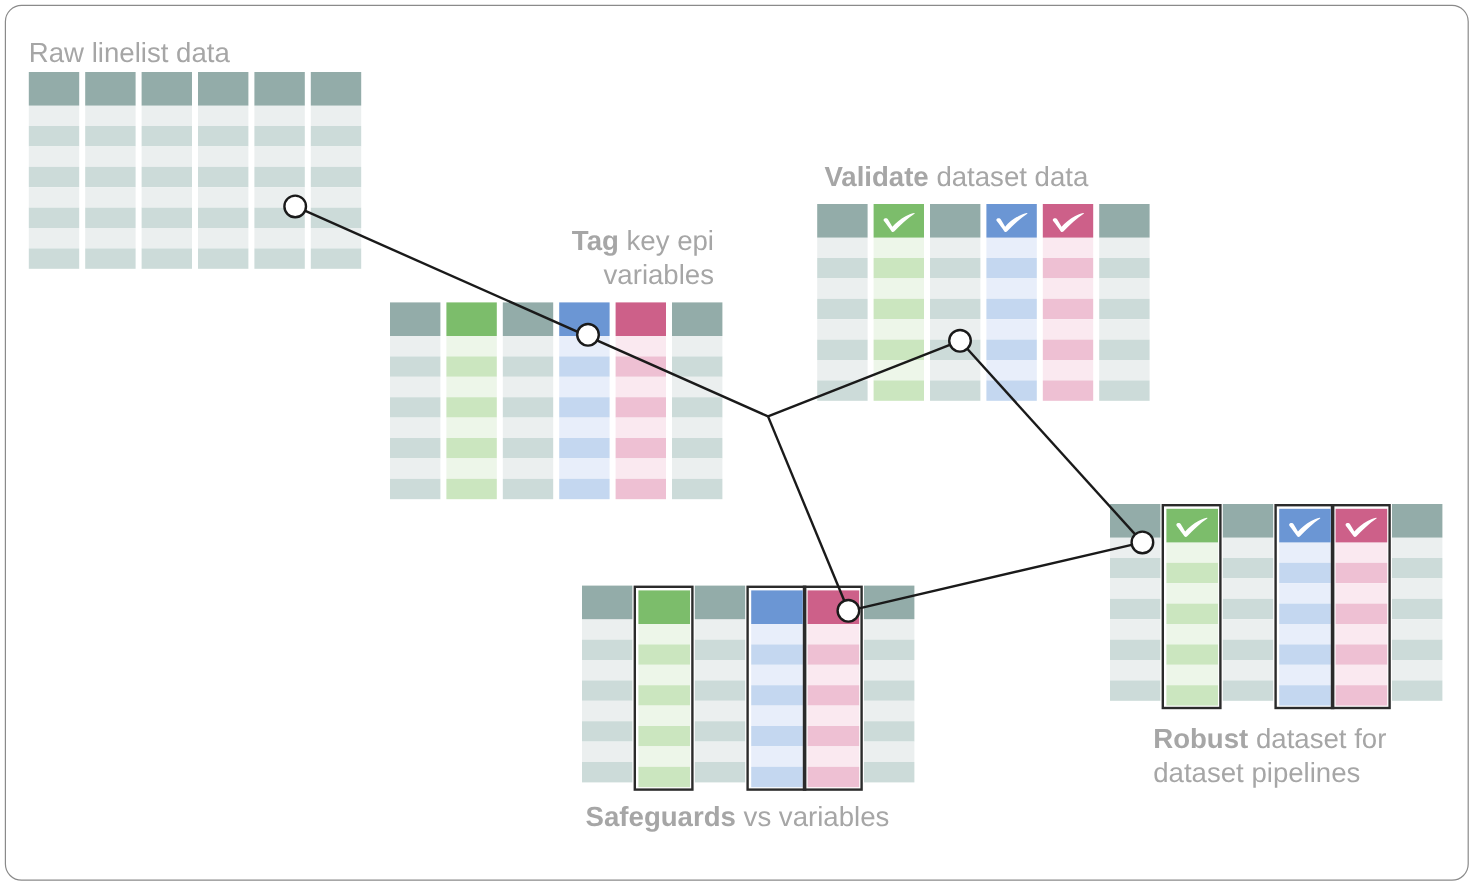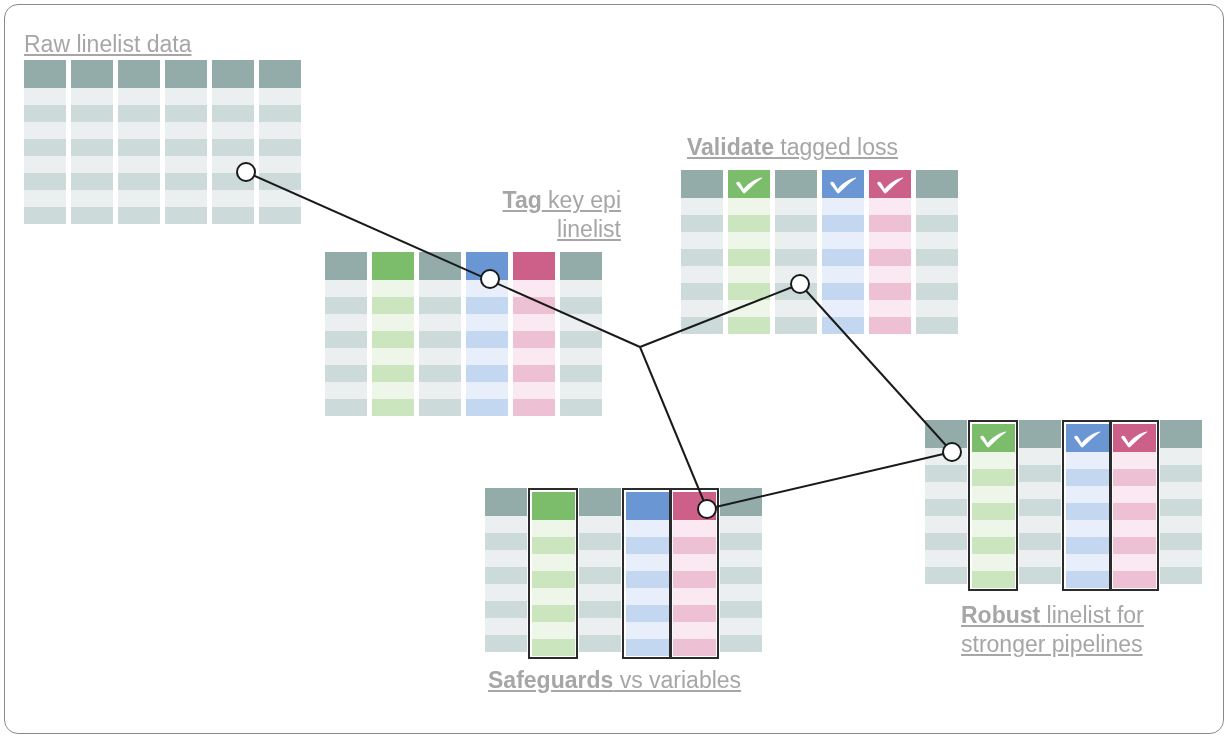--- a/index.html
+++ b/index.html
@@ -53,21 +53,20 @@
   .check {
     position: absolute;
     left: 50%; top: 50%;
     transform: translate(-50%, -50%);
   }
   .cap-title-plain {
     position: absolute;
     color: #a6a6a6;
     font-size: 23px;
     line-height: 1.24;
-    text-decoration: underline;
   }
   .ta-right { text-align: right; }
 </style>
 </head>
 <body>
 
 <div id="frame"></div>
 
 <div id="stage">
 
@@ -136,23 +135,23 @@
         <div class="cell" style="height: 17px; background: rgb(204, 219, 217);"></div>
         <div class="cell" style="height: 17px; background: rgb(235, 239, 239);"></div>
         <div class="cell" style="height: 17px; background: rgb(204, 219, 217);"></div>
         <div class="cell" style="height: 17px; background: rgb(235, 239, 239);"></div>
         <div class="cell" style="height: 17px; background: rgb(204, 219, 217);"></div>
         <div class="cell" style="height: 17px; background: rgb(235, 239, 239);"></div>
         <div class="cell" style="height: 17px; background: rgb(204, 219, 217);"></div>
       </div>
     </div>
 
-  <div class="cap-title-plain ta-right" style="left:344px; top:186px; width:277px;">
+  <div class="cap-title-plain ta-right" style="left:318px; top:186px; width:277px;">
     <b>Tag</b><span> key epi</span><br>
-    <span>linelist</span>
+    <span>variables</span>
   </div>
   <div class="table-block" id="tbl-tag" style="left:325px; top:252px;">
       <div class="col" style="width: 42px; margin-right: 5px;">
         <div class="cell hdr" style="height: 28px; background: rgb(147, 172, 169);"></div>
         <div class="cell" style="height: 17px; background: rgb(235, 239, 239);"></div>
         <div class="cell" style="height: 17px; background: rgb(204, 219, 217);"></div>
         <div class="cell" style="height: 17px; background: rgb(235, 239, 239);"></div>
         <div class="cell" style="height: 17px; background: rgb(204, 219, 217);"></div>
         <div class="cell" style="height: 17px; background: rgb(235, 239, 239);"></div>
         <div class="cell" style="height: 17px; background: rgb(204, 219, 217);"></div>
@@ -210,21 +209,21 @@
         <div class="cell" style="height: 17px; background: rgb(235, 239, 239);"></div>
         <div class="cell" style="height: 17px; background: rgb(204, 219, 217);"></div>
         <div class="cell" style="height: 17px; background: rgb(235, 239, 239);"></div>
         <div class="cell" style="height: 17px; background: rgb(204, 219, 217);"></div>
         <div class="cell" style="height: 17px; background: rgb(235, 239, 239);"></div>
         <div class="cell" style="height: 17px; background: rgb(204, 219, 217);"></div>
       </div>
     </div>
 
   <div class="cap-title-plain" style="left:687px; top:133px;">
-    <b>Validate</b><span> tagged loss</span>
+    <b>Validate</b><span> dataset data</span>
   </div>
   <div class="table-block" id="tbl-validate" style="left:681px; top:170px;">
       <div class="col" style="width: 42px; margin-right: 5px;">
         <div class="cell hdr" style="height: 28px; background: rgb(147, 172, 169);"></div>
         <div class="cell" style="height: 17px; background: rgb(235, 239, 239);"></div>
         <div class="cell" style="height: 17px; background: rgb(204, 219, 217);"></div>
         <div class="cell" style="height: 17px; background: rgb(235, 239, 239);"></div>
         <div class="cell" style="height: 17px; background: rgb(204, 219, 217);"></div>
         <div class="cell" style="height: 17px; background: rgb(235, 239, 239);"></div>
         <div class="cell" style="height: 17px; background: rgb(204, 219, 217);"></div>
@@ -446,22 +445,22 @@
         <div class="cell" style="height: 17px; background: rgb(204, 219, 217);"></div>
         <div class="cell" style="height: 17px; background: rgb(235, 239, 239);"></div>
         <div class="cell" style="height: 17px; background: rgb(204, 219, 217);"></div>
         <div class="cell" style="height: 17px; background: rgb(235, 239, 239);"></div>
         <div class="cell" style="height: 17px; background: rgb(204, 219, 217);"></div>
         <div class="cell" style="height: 17px; background: rgb(235, 239, 239);"></div>
         <div class="cell" style="height: 17px; background: rgb(204, 219, 217);"></div>
       </div>
     </div>
   <div class="cap-title-plain" style="left:961px; top:601px;">
-    <b>Robust</b><span> linelist for</span><br>
-    <span>stronger pipelines</span>
+    <b>Robust</b><span> dataset for</span><br>
+    <span>dataset pipelines</span>
   </div>
 
   <svg class="connectors" viewBox="0 0 1232 740" id="conn-svg">
       <path d="M246,172 L640,347" stroke="#1a1a1a" stroke-width="2" fill="none"></path>
       <path d="M640,347 L800,284" stroke="#1a1a1a" stroke-width="2" fill="none"></path>
       <path d="M640,347 L707,509" stroke="#1a1a1a" stroke-width="2" fill="none"></path>
       <path d="M800,284 L952,452" stroke="#1a1a1a" stroke-width="2" fill="none"></path>
       <path d="M707,509 L952,452" stroke="#1a1a1a" stroke-width="2" fill="none"></path>
       <circle cx="246" cy="172" r="9" fill="#ffffff" stroke="#1a1a1a" stroke-width="2"></circle>
       <circle cx="490" cy="279" r="9" fill="#ffffff" stroke="#1a1a1a" stroke-width="2"></circle>

